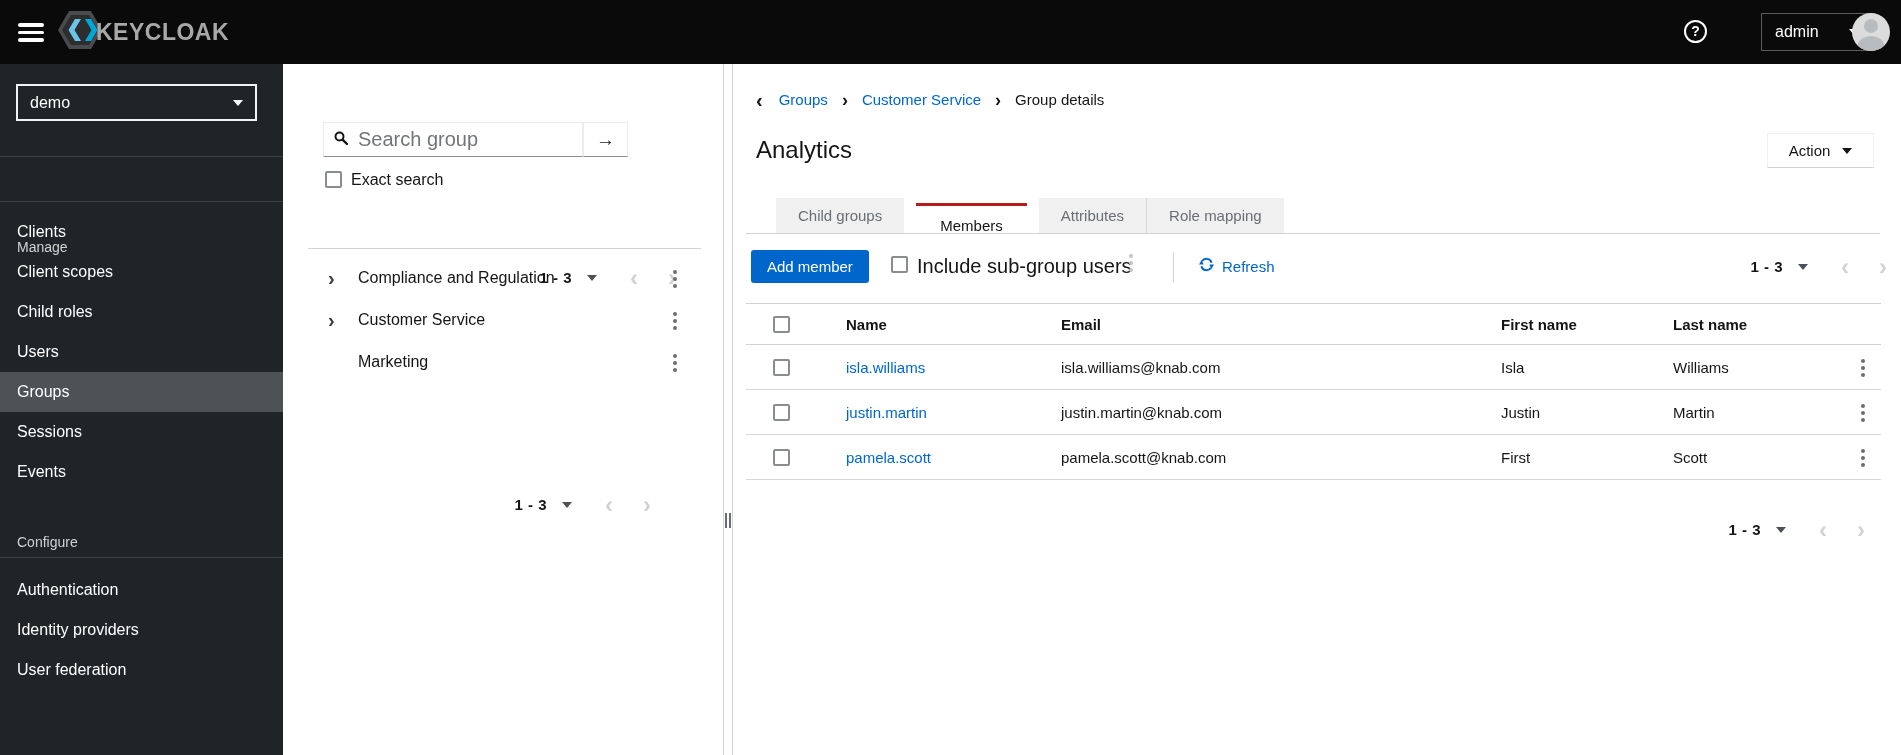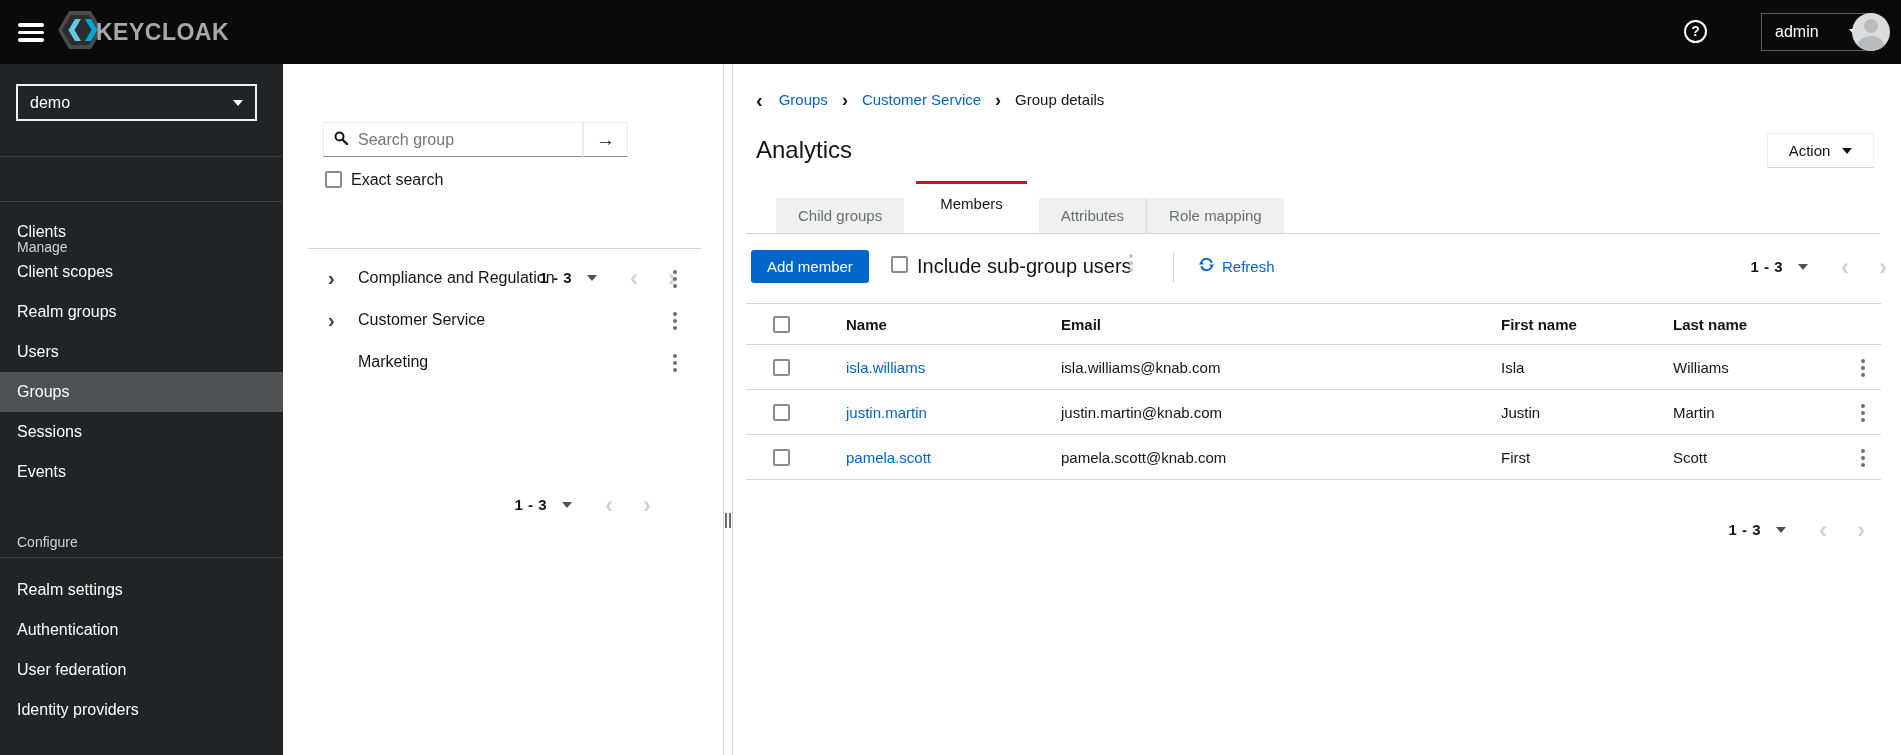--- a/index.html
+++ b/index.html
@@ -33,21 +33,21 @@
   .navgroup-label { position:absolute; left:17px; font-size:14px; color:#d2d2d2; }
   .navitem { height:40px; line-height:40px; padding-left:17px; color:#fff; font-size:16px; cursor:pointer; }
   .navitem.active { background:#4f5255; }
   .navlist  { position:absolute; left:0; top:148px; width:283px; }
   .navlist2 { position:absolute; left:0; top:506px; width:283px; }
 
   
   .treepanel { position:absolute; left:283px; top:64px; width:441px; height:691px; background:#fff; border-right:1px solid #d2d2d2; }
   .searchbox { position:absolute; left:40px; top:58px; width:260px; height:35px; border:1px solid #ececec;
                border-bottom:1px solid #8a8d90; display:flex; align-items:center; padding-left:10px; }
-  .searchbox input { border:none; outline:none; flex:1; font-size:16px; margin-left:8px; font-family:inherit; color:#151515; width:200px; }
+  .searchbox input { border:none; outline:none; flex:1; font-size:20px; margin-left:8px; font-family:inherit; color:#151515; width:200px; }
   .searchbox input::placeholder { color:#737679; }
   .searchbtn { position:absolute; left:300px; top:58px; width:45px; height:35px; border:1px solid #ececec;
                border-bottom:1px solid #8a8d90; background:#fff; font-size:19px; font-weight:bold; color:#151515;
                text-align:center; line-height:32px; cursor:pointer; }
   .cb { display:inline-block; width:17px; height:17px; border:2px solid #8a8d90; border-radius:2px; background:#fff; cursor:pointer; }
   .exact-cb { position:absolute; left:42px; top:107px; }
   .exact-lbl { position:absolute; left:68px; top:107px; font-size:16px; line-height:18px; }
   .pdiv { position:absolute; left:25px; top:184px; width:393px; height:1px; background:#d2d2d2; }
 
   .pg { display:flex; align-items:center; }
@@ -76,21 +76,21 @@
   .bc-link { color:#0066cc; text-decoration:none; cursor:pointer; }
   .bc-sep { color:#151515; font-size:18px; line-height:12px; font-weight:bold; margin:0 14px; }
   .bc-current { color:#151515; }
   .title { position:absolute; left:23px; top:72px; font-size:24px; color:#151515; }
   .actionbtn { position:absolute; left:1034px; top:69px; width:107px; height:35px; background:#fff; border:1px solid #f0f0f0;
                border-bottom-color:#d2d2d2; display:flex; align-items:center; justify-content:center; gap:12px;
                font-size:15px; color:#151515; cursor:pointer; }
   .actionbtn .caret { color:#151515; }
 
   .tabs-baseline { position:absolute; left:13px; top:169px; width:1134px; height:1px; background:#d2d2d2; z-index:1; }
-  .tabs { position:absolute; left:43px; top:127px; height:45px; display:flex; z-index:2;align-items:flex-end; }
+  .tabs { position:absolute; left:43px; top:127px; height:45px; display:flex; z-index:2; }
   .tab { background:#f0f0f0; color:#6a6e73; font-size:15px; padding:0 22px; margin:7px 0 3px 0; line-height:35px; cursor:pointer; }
   .tab.sep { border-left:1px solid #d8d8d8; }
   .tab.active { background:#fff; color:#151515; margin:12px; border-top:3px solid #b91c1c; line-height:40px; padding:0 24px; }
 
   .addbtn { position:absolute; left:18px; top:186px; height:33px; padding:0 16px; background:#0066cc; color:#fff;
             font-size:15px; line-height:33px; border:none; border-radius:3px; cursor:pointer; font-family:inherit; }
   .inc-cb { position:absolute; left:158px; top:192px; }
   .inc-lbl { position:absolute; left:184px; top:193px; font-size:20px; line-height:18px; }
   .toolbar-kebab { position:absolute; left:396px; top:190px; }
   .toolbar-kebab i { background:#c2c5c8; }
@@ -149,33 +149,32 @@
   <div class="realm">
     <span class="lbl">demo</span>
     <span class="caret"></span>
   </div>
   <div class="sdiv" style="top:92px"></div>
   <div class="navgroup-label" style="top:175px">Manage</div>
   <div class="sdiv" style="top:137px"></div>
   <div class="navlist">
     <div class="navitem">Clients</div>
     <div class="navitem">Client scopes</div>
-    <div class="navitem">Realm groups</div>
+    <div class="navitem">Child roles</div>
     <div class="navitem">Users</div>
     <div class="navitem active">Groups</div>
     <div class="navitem">Sessions</div>
     <div class="navitem">Events</div>
   </div>
   <div class="navgroup-label" style="top:470px">Configure</div>
   <div class="sdiv" style="top:493px"></div>
   <div class="navlist2">
-    <div class="navitem">Realm settings</div>
     <div class="navitem">Authentication</div>
+    <div class="navitem">Identity providers</div>
     <div class="navitem">User federation</div>
-    <div class="navitem">Identity providers</div>
   </div>
 </div>
 
 <div class="treepanel">
   <div class="searchbox">
     <span>
       <svg width="14" height="14" viewBox="0 0 14 14">
           <circle cx="5.5" cy="5.5" r="4" fill="none" stroke="#151515" stroke-width="2"></circle>
           <line x1="8.8" y1="8.8" x2="13" y2="13" stroke="#151515" stroke-width="2.4" stroke-linecap="round"></line>
         </svg>

